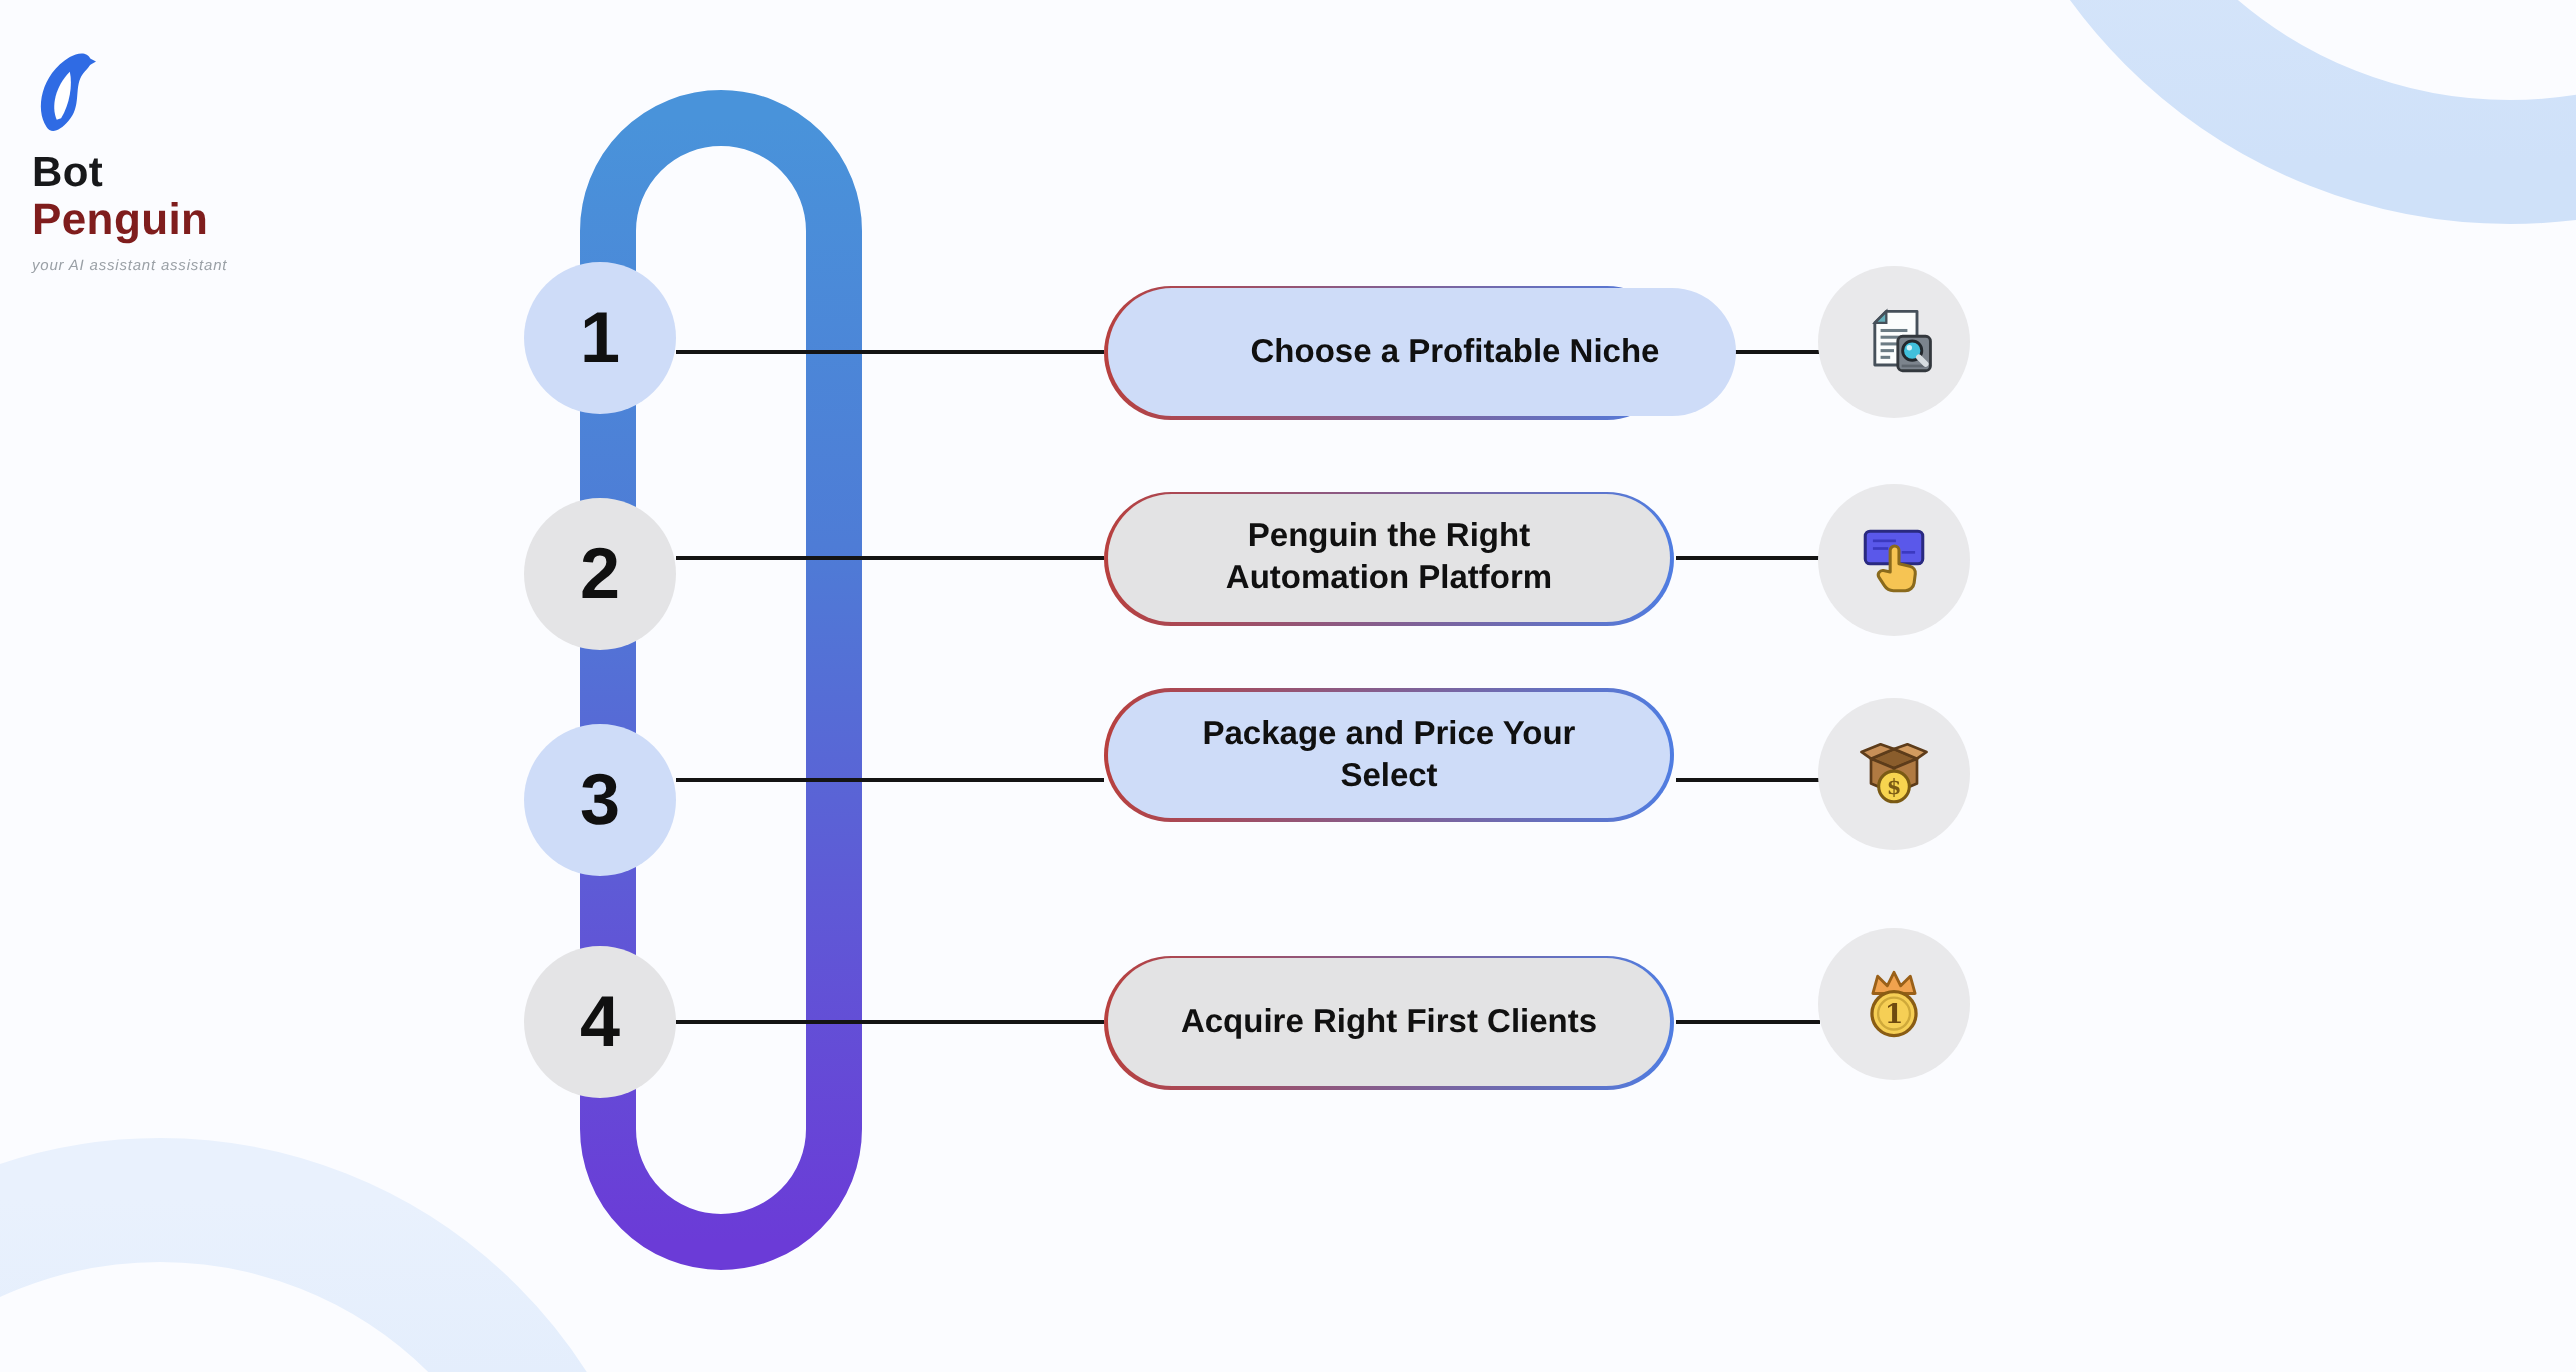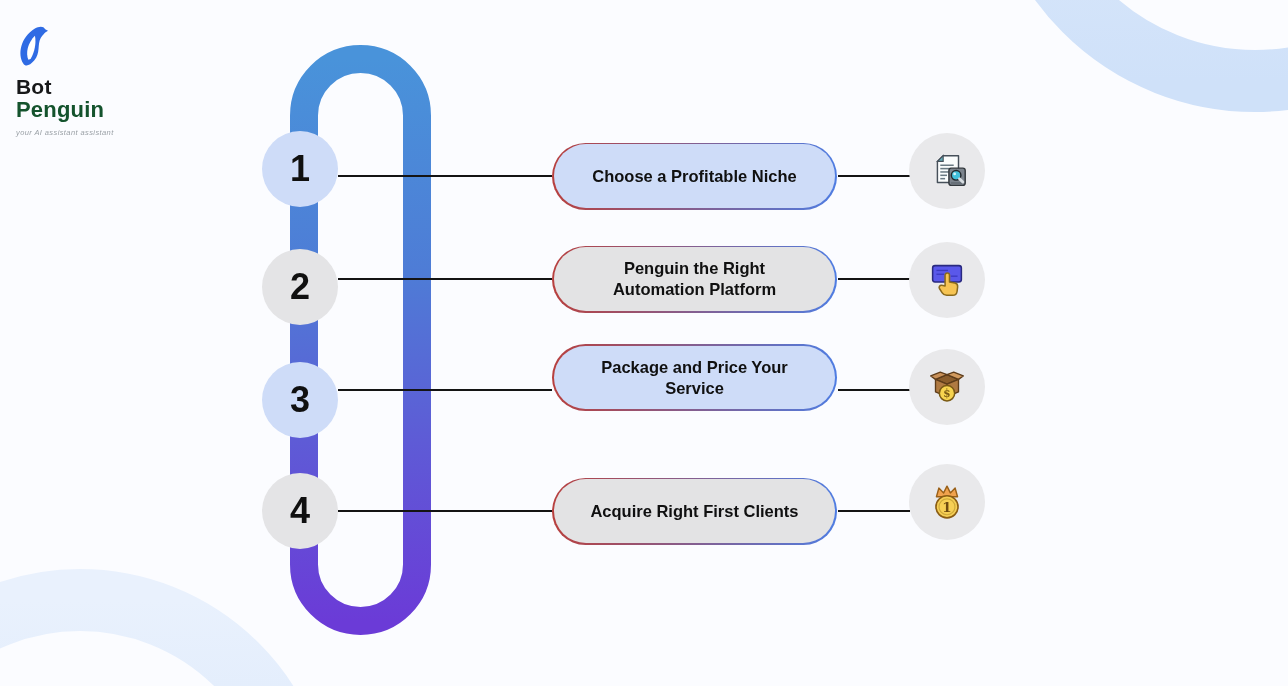--- a/index.html
+++ b/index.html
@@ -2,21 +2,21 @@
 <html><head>
 <meta charset="utf-8">
 <style>
   html,body{margin:0;padding:0;}
   body{font-family:"Liberation Sans", sans-serif; background:#ffffff;}
   .canvas{position:relative; width:1288px; height:686px; overflow:hidden; background:#fbfcff;}
   svg.deco, svg.loop{position:absolute; left:0; top:0; pointer-events:none;}
   .logo{position:absolute; left:16px; top:24px; display:flex; gap:8px; align-items:flex-start; cursor:pointer;flex-direction:column;}
   .logo-text{display:flex; flex-direction:column;}
   .brand-top{font-size:21px; font-weight:700; color:#17181a; line-height:1.05; letter-spacing:.2px;}
-  .brand-bottom{font-size:22px; font-weight:700; color:#14532d; line-height:1.1; letter-spacing:.2px;}
+  .brand-bottom{font-size:22px; font-weight:700; color:#7f1d1d; line-height:1.1; letter-spacing:.2px;}
   .tagline{font-size:7.5px; font-style:italic; color:#9aa0a6; margin-top:6px; letter-spacing:.4px;}
   .num-circle{position:absolute; width:76px; height:76px; border-radius:50%;
     display:flex; align-items:center; justify-content:center;
     font-size:36px; font-weight:800; color:#101010; z-index:3;}
   .conn{position:absolute; height:1.6px; z-index:2;}
   .pill{position:absolute; width:285px; height:67px; border-radius:34px; padding:1.6px;
     box-sizing:border-box; z-index:3; cursor:pointer;}
   .pill-inner{width:100%; height:100%; border-radius:33px; display:flex; flex-direction:column;
     align-items:center; justify-content:center; text-align:center;}
   .pill-line{font-size:16.5px; font-weight:600; color:#101010; line-height:21px;}
@@ -63,21 +63,21 @@
       <div class="tagline">your AI assistant assistant</div>
     </div>
   </div>
 
   <div id="rows">
       <div class="num-circle" style="left: 262px; top: 131px; background: rgb(206, 220, 248);">
         <span>1</span>
       </div>
       <div class="conn" style="left: 338px; top: 175.2px; width: 214px; background: rgb(20, 20, 20);"></div>
       <div class="pill" style="left: 552px; top: 142.5px; background: linear-gradient(90deg, rgb(184, 64, 62), rgb(79, 125, 226));">
-        <div class="pill-inner" style="background: rgb(206, 220, 248);">
+        <div class="pill-inner" style="background: rgb(206, 220, 248); padding-left: 33px;">
           <div class="pill-line">Choose a Profitable Niche</div>
         </div>
       </div>
       <div class="conn" style="left: 838px; top: 175.2px; width: 72px; background: rgb(20, 20, 20);"></div>
       <div class="icon-circle" style="left: 909px; top: 133px;">
         <svg width="46" height="46" viewBox="0 0 48 48">
     <path d="M20 8 H36 V36 H14 V14 Z" fill="#fbfdfd" stroke="#46505a" stroke-width="1.5" stroke-linejoin="round"></path>
     <path d="M20 8 L20 14 L14 14 Z" fill="#64aeba" stroke="#46505a" stroke-width="1.2"></path>
     <g stroke="#6b7b84" stroke-width="1.6">
       <line x1="17" y1="18" x2="31" y2="18"></line>
@@ -115,21 +115,21 @@
     <path d="M22 27 V19 a2.3 2.3 0 0 1 4.6 0 V26 l5.6 1.2 c1.9 .4 3.1 2.1 2.9 4 l-.6 4.8 c-.3 2.3-2.3 4-4.6 4 h-6.2 c-1.9 0-3.7-1-4.7-2.6 l-2.9-4.5 c-1-1.6 .5-3.7 2.4-3.4 l3.5 .7 Z" fill="#f6c453" stroke="#8a6a1c" stroke-width="1.6" stroke-linejoin="round"></path>
   </svg>
       </div>
       <div class="num-circle" style="left: 262px; top: 362px; background: rgb(206, 220, 248);">
         <span>3</span>
       </div>
       <div class="conn" style="left: 338px; top: 389.2px; width: 214px; background: rgb(20, 20, 20);"></div>
       <div class="pill" style="left: 552px; top: 344px; background: linear-gradient(90deg, rgb(184, 64, 62), rgb(79, 125, 226));">
         <div class="pill-inner" style="background: rgb(206, 220, 248);">
           <div class="pill-line">Package and Price Your</div>
-          <div class="pill-line">Service</div>
+          <div class="pill-line">Select</div>
         </div>
       </div>
       <div class="conn" style="left: 838px; top: 389.2px; width: 72px; background: rgb(20, 20, 20);"></div>
       <div class="icon-circle" style="left: 909px; top: 349px;">
         <svg width="46" height="46" viewBox="0 0 48 48">
     <path d="M12 16 L24 11 L36 16 L24 21 Z" fill="#8a5d2c" stroke="#5d3c1a" stroke-width="1.4" stroke-linejoin="round"></path>
     <path d="M12 16 L7 12.5 L17 8.5 L24 11 Z" fill="#c89058" stroke="#5d3c1a" stroke-width="1.4" stroke-linejoin="round"></path>
     <path d="M36 16 L41 12.5 L31 8.5 L24 11 Z" fill="#d29b5f" stroke="#5d3c1a" stroke-width="1.4" stroke-linejoin="round"></path>
     <path d="M12 16 L12 29 L24 34 L36 29 L36 16 L24 21 Z" fill="#b07a42" stroke="#5d3c1a" stroke-width="1.4" stroke-linejoin="round"></path>
     <line x1="24" y1="21" x2="24" y2="24" stroke="#5d3c1a" stroke-width="1.4"></line>

